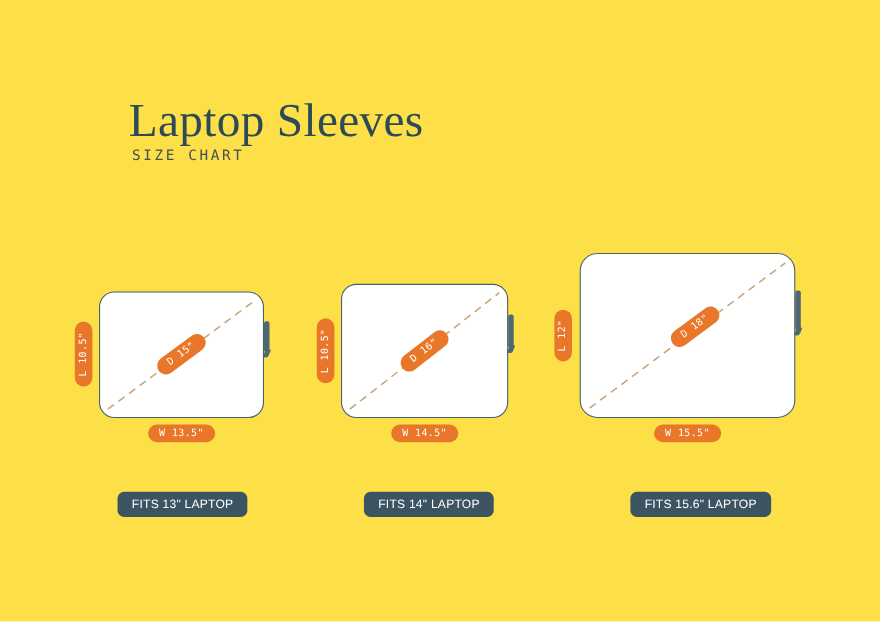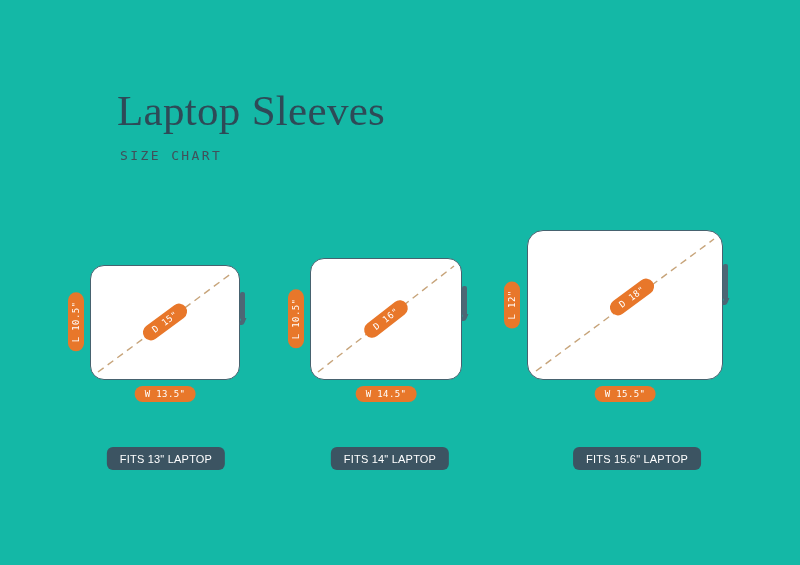--- a/index.html
+++ b/index.html
@@ -5,41 +5,40 @@
 <style>
   html, body {
     margin: 0;
     padding: 0;
     background: #ffffff;
   }
   #canvas {
     position: relative;
     width: 800px;
     height: 565px;
-    background: #14b8a6;
+    background: #fde047;
     overflow: hidden;
     font-family: "Liberation Sans", sans-serif;
   }
 
   
   #heading {
     position: absolute;
     left: 117px;
     top: 88px;
   }
   #title {
     font-family: "Liberation Serif", serif;
     font-size: 43px;
     line-height: 46px;
     color: #2e4a57;
     letter-spacing: 0.3px;
     white-space: nowrap;
   }
   #subtitle {
-    margin-top: 14px;
     margin-left: 3px;
     font-family: "DejaVu Sans Mono", monospace;
     font-size: 13px;
     letter-spacing: 2.4px;
     color: #41505a;
     white-space: nowrap;
   }
 
   
   .sleeve-group {

